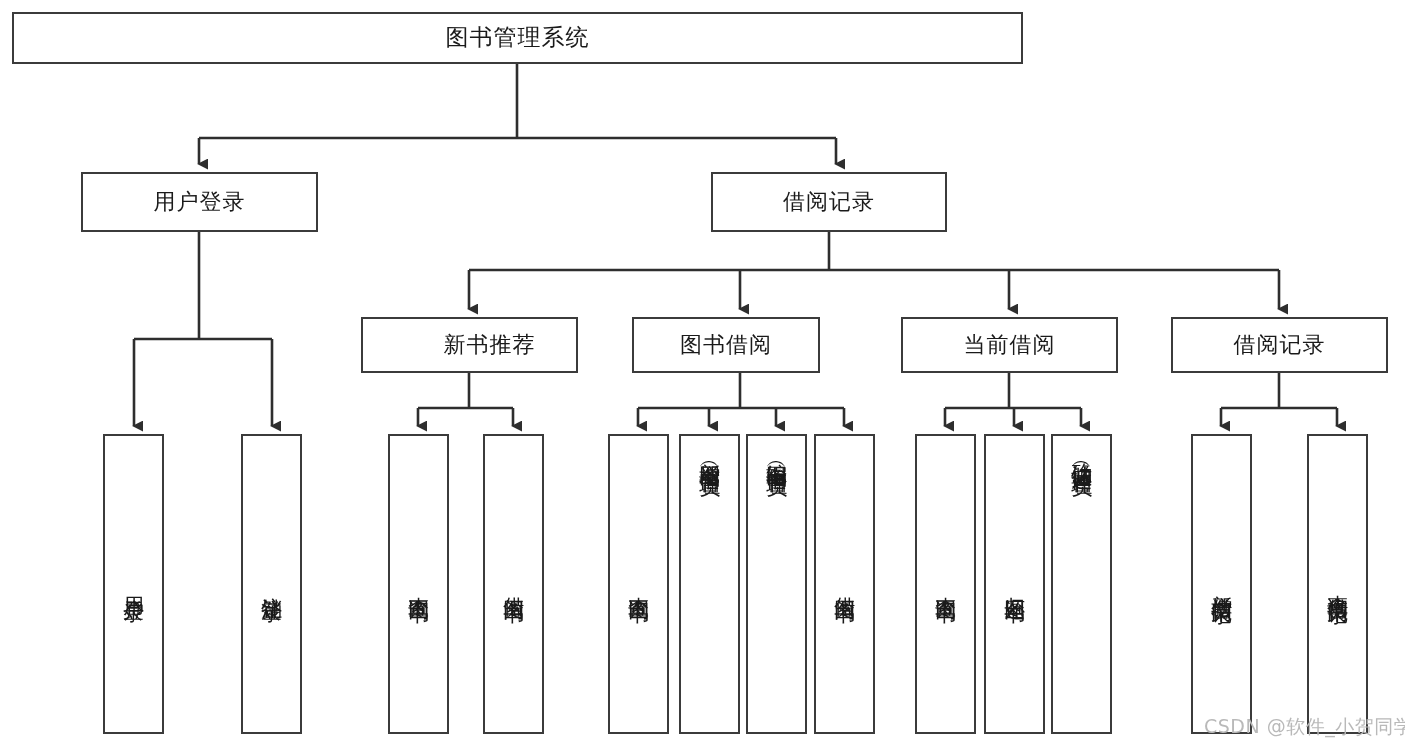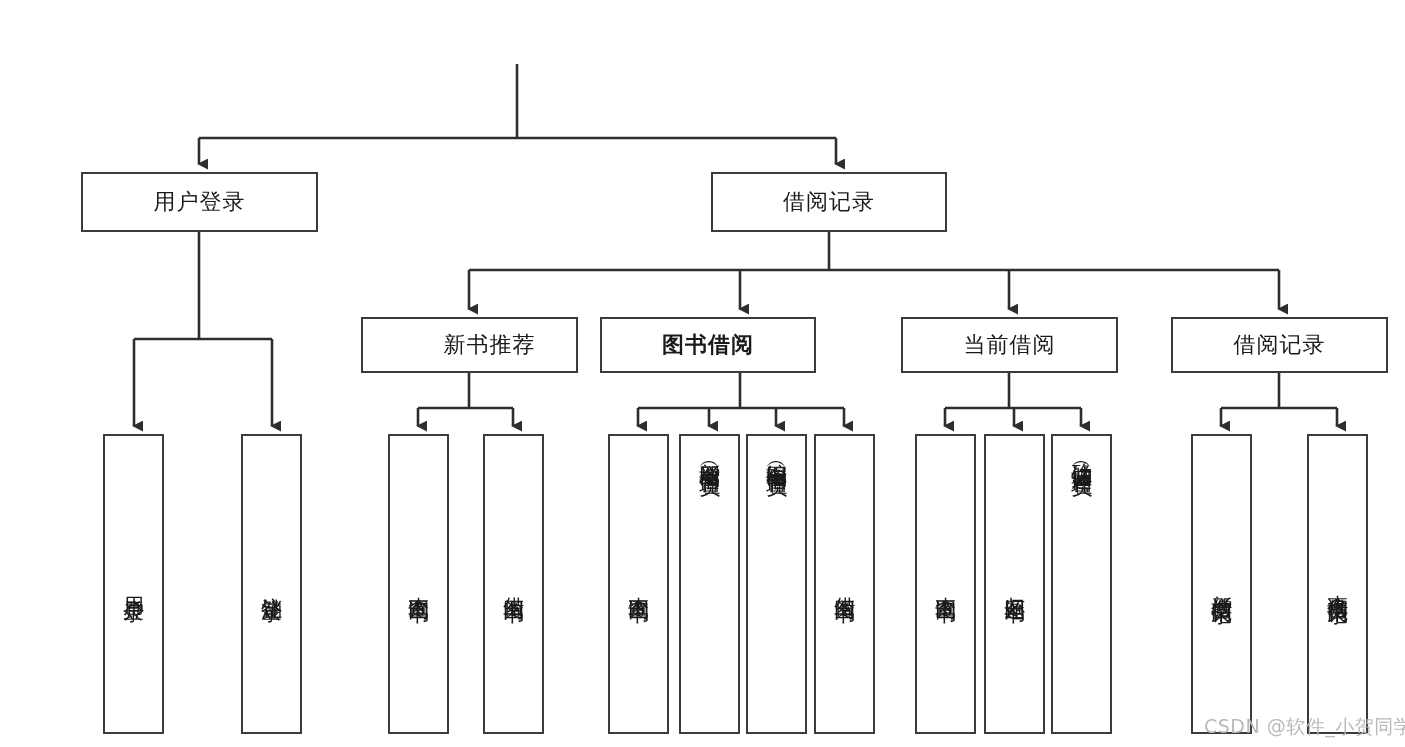--- a/index.html
+++ b/index.html
@@ -128,34 +128,37 @@
       <path d="M 1014 408 L 1014 426" marker-end="url(#arrow)"></path>
       <path d="M 1081 408 L 1081 426" marker-end="url(#arrow)"></path>
 
       <path d="M 1279 373 L 1279 408"></path>
       <path d="M 1221 408 L 1337 408"></path>
       <path d="M 1221 408 L 1221 426" marker-end="url(#arrow)"></path>
       <path d="M 1337 408 L 1337 426" marker-end="url(#arrow)"></path>
     </g>
   </svg>
 
+  <div class="node horiz root" style="left:12px; top:12px; width:1011px; height:52px;">
+    <span class="label">图书管理系统</span>
+  </div>
 
   <div class="node horiz" style="left:81px; top:172px; width:237px; height:60px;">
     <span class="label">用户登录</span>
   </div>
 
   <div class="node horiz" style="left:711px; top:172px; width:236px; height:60px;">
     <span class="label">借阅记录</span>
   </div>
 
   <div class="node horiz" style="left:361px; top:317px; width:217px; height:56px;padding-left:40px;">
     <span class="label">新书推荐</span>
   </div>
 
-  <div class="node horiz" style="left:600px; top:317px; width:216px; height:56px;font-weight:bold;">
+  <div class="node horiz" style="left:632px; top:317px; width:188px; height:56px;">
     <span class="label">图书借阅</span>
   </div>
 
   <div class="node horiz" style="left:1171px; top:317px; width:217px; height:56px;">
     <span class="label">借阅记录</span>
   </div>
 
   <div class="node horiz" style="left:901px; top:317px; width:217px; height:56px;">
     <span class="label">当前借阅</span>
   </div>

